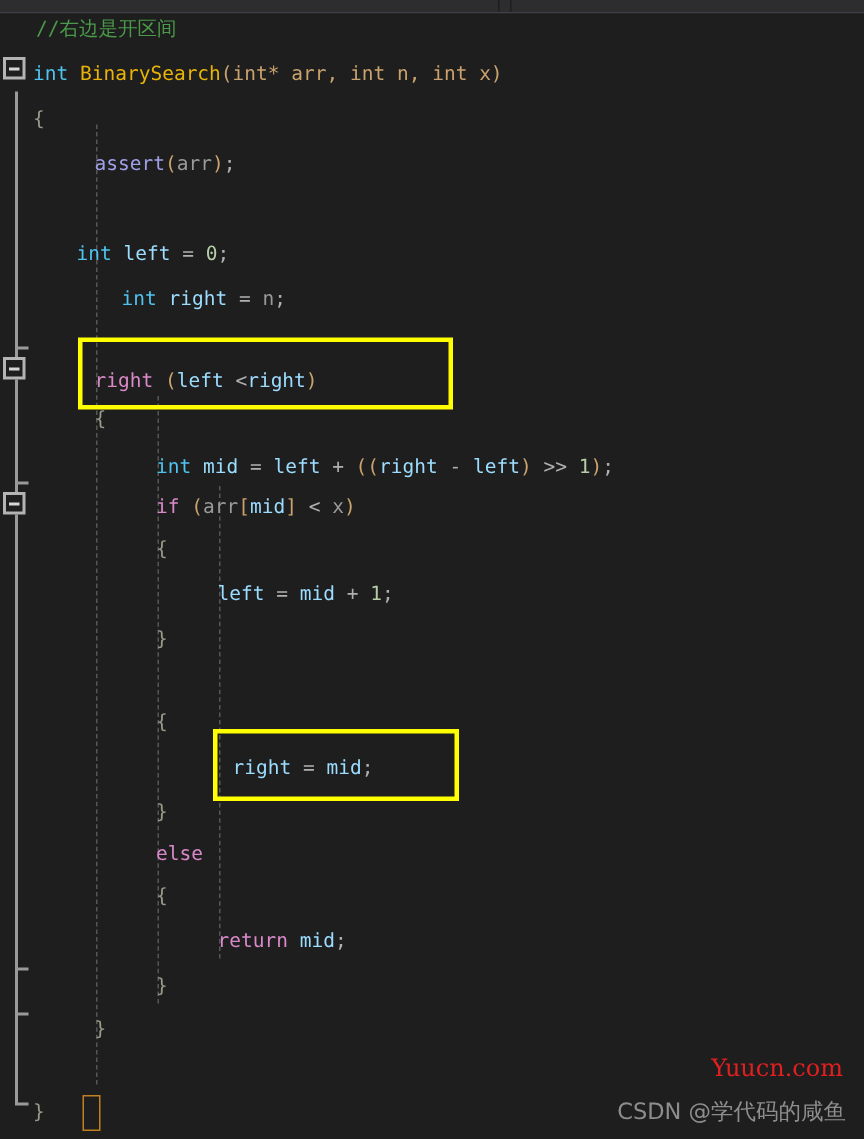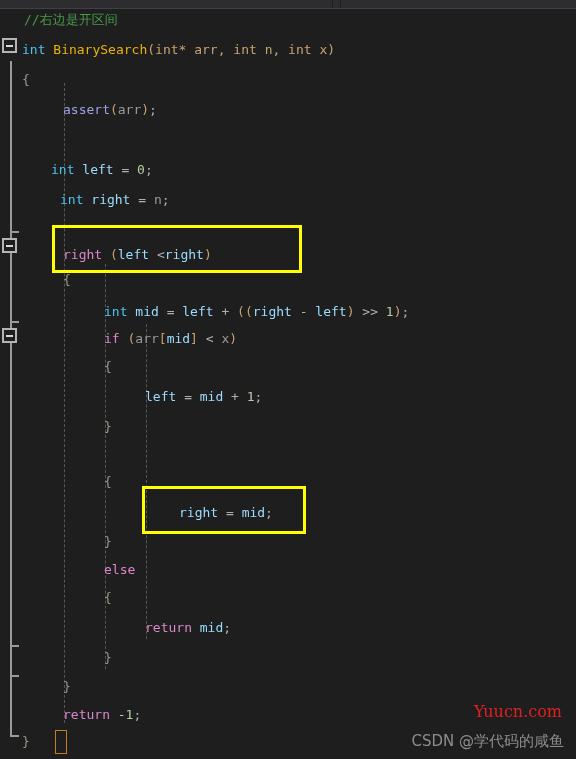--- a/index.html
+++ b/index.html
@@ -199,54 +199,53 @@
     <div class="line" style="left:24px;top:-4px;"><span class="cmt">//右边是开区间</span></div>
 
     <div class="line" style="left:22px;top:26px;"><span class="type">int</span> <span class="fn">BinarySearch</span><span class="paren">(int* arr, int n, int x)</span></div>
 
     <div class="line" style="left:22px;top:56px;"><span class="brace">{</span></div>
 
     <div class="line" style="left:63px;top:86px;"><span class="macro">assert</span><span class="paren">(</span><span class="var">arr</span><span class="paren">)</span><span class="punct">;</span></div>
 
     <div class="line" style="left:51px;top:146px;"><span class="type">int</span> <span class="ident">left</span> <span class="op">=</span> <span class="num">0</span><span class="punct">;</span></div>
 
-    <div class="line" style="left:60px;top:176px;"><span class="type">int</span> <span class="ident">right</span> <span class="op">=</span> <span class="var">n</span><span class="punct">;</span></div>
+    <div class="line" style="left:81px;top:176px;"><span class="type">int</span> <span class="ident">right</span> <span class="op">=</span> <span class="var">n</span><span class="punct">;</span></div>
 
     <div class="line" style="left:63px;top:231px;"><span class="kw">right</span> <span class="paren">(</span><span class="ident">left</span> <span class="op">&lt;</span><span class="ident">right</span><span class="paren">)</span></div>
 
     <div class="line" style="left:63px;top:256px;"><span class="brace">{</span></div>
 
     <div class="line" style="left:104px;top:288px;"><span class="type">int</span> <span class="ident">mid</span> <span class="op">=</span> <span class="ident">left</span> <span class="op">+</span> <span class="paren">((</span><span class="ident">right</span> <span class="op">-</span> <span class="ident">left</span><span class="paren">)</span> <span class="op">&gt;&gt;</span> <span class="num">1</span><span class="paren">)</span><span class="punct">;</span></div>
 
     <div class="line" style="left:104px;top:315px;"><span class="kw">if</span> <span class="paren">(</span><span class="var">arr</span><span class="paren">[</span><span class="ident">mid</span><span class="paren">]</span> <span class="op">&lt;</span> <span class="var">x</span><span class="paren">)</span></div>
 
     <div class="line" style="left:104px;top:343px;"><span class="brace">{</span></div>
 
     <div class="line" style="left:145px;top:373px;"><span class="ident">left</span> <span class="op">=</span> <span class="ident">mid</span> <span class="op">+</span> <span class="num">1</span><span class="punct">;</span></div>
 
     <div class="line" style="left:104px;top:403px;"><span class="brace">}</span></div>
 
 
     <div class="line" style="left:104px;top:458px;"><span class="brace">{</span></div>
 
-    <div class="line" style="left:155px;top:489px;margin-left:24px;"><span class="ident">right</span> <span class="op">=</span> <span class="ident">mid</span><span class="punct">;</span></div>
+    <div class="line" style="left:155px;top:489px;"><span class="ident">right</span> <span class="op">=</span> <span class="ident">mid</span><span class="punct">;</span></div>
 
     <div class="line" style="left:104px;top:518px;"><span class="brace">}</span></div>
 
     <div class="line" style="left:104px;top:546px;"><span class="kw">else</span></div>
 
     <div class="line" style="left:104px;top:574px;"><span class="brace">{</span></div>
 
     <div class="line" style="left:145px;top:604px;"><span class="kw">return</span> <span class="ident">mid</span><span class="punct">;</span></div>
 
     <div class="line" style="left:104px;top:634px;"><span class="brace">}</span></div>
 
     <div class="line" style="left:63px;top:663px;"><span class="brace">}</span></div>
 
-    <div class="line" style="left:63px;top:691px;"><span class="kw">return</span> <span class="num">-1</span><span class="punct">;</span></div>
 
     <div class="line" style="left:22px;top:718px;"><span class="brace">}</span></div>
 
   </div>
 
   <div id="brace-match"></div>
 
   <div class="hl-box" style="left:52px;top:216px;width:250px;height:48px;"></div>
   <div class="hl-box" style="left:142px;top:477px;width:164px;height:48px;"></div>
 

